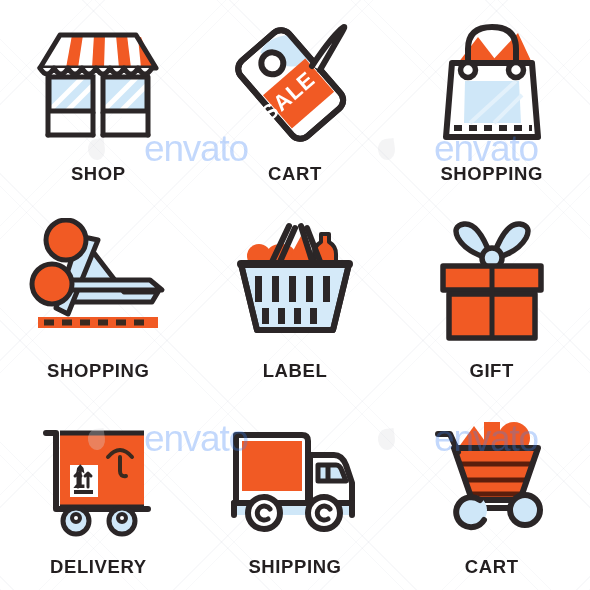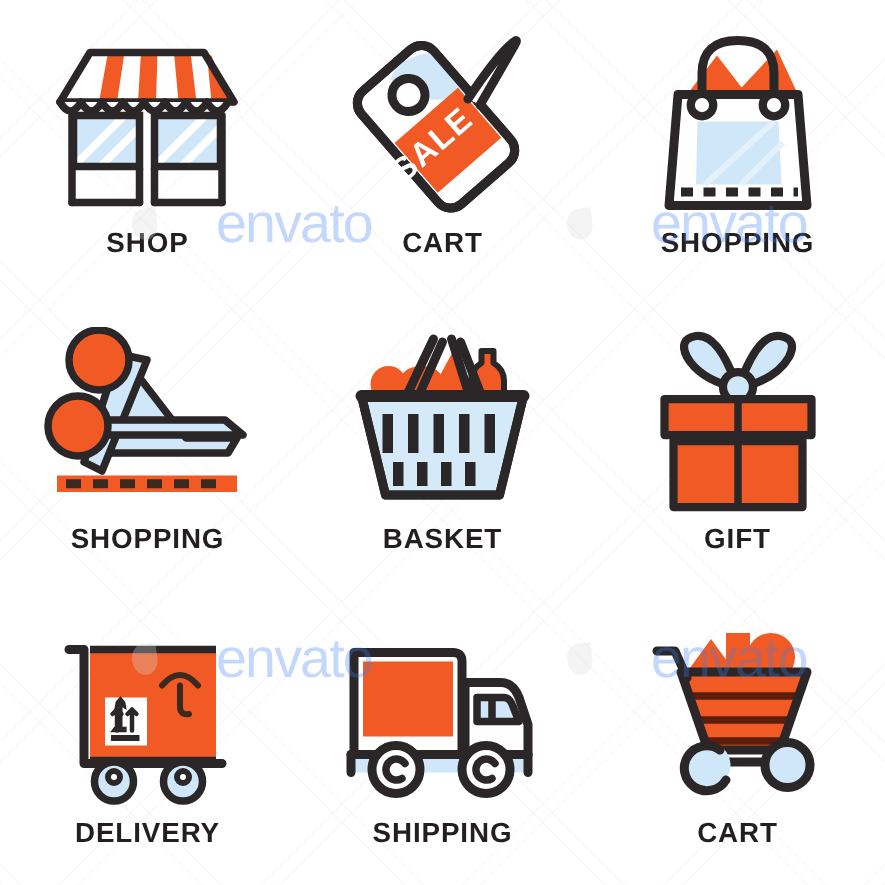--- a/index.html
+++ b/index.html
@@ -69,21 +69,21 @@
     justify-content: center;
     margin-top: 14px;
   }
   .icon-wrap svg { display: block; }
   .caption {
     font-family: "Liberation Sans", sans-serif;
     font-weight: bold;
     font-size: 18.5px;
     letter-spacing: 0.6px;
     color: #231f20;
-    margin-top: 4px;
+    margin-top: 16px;
     text-align: center;
     line-height: 1;
   }
   
   .wm {
     position: absolute;
     z-index: 3;
     pointer-events: none;
     display: flex;
     align-items: center;
@@ -268,21 +268,21 @@
 
           <g fill="#2b2627">
             <path d="M31 96 h7 v16 h-7 Z"></path>
             <path d="M47 96 h7 v16 h-7 Z"></path>
             <path d="M63 96 h7 v16 h-7 Z"></path>
             <path d="M79 96 h7 v16 h-7 Z"></path>
           </g>
           <path d="M10 52 H118 L102 118 H26 Z" fill="none" stroke="#2b2627" stroke-width="6" stroke-linejoin="round"></path>
         </svg>
       </div>
-      <div class="caption">BASKET</div>
+      <div class="caption">LABEL</div>
     </div>
 
     <div class="cell">
       <div class="icon-wrap">
         <svg width="118" height="128" viewBox="0 0 118 128">
 
           <path d="M55 44 q-22 -6 -30 -20 q-6 -12 6 -14 q14 -2 26 30 Z" fill="#CFE7F8" stroke="#2b2627" stroke-width="5.5" stroke-linejoin="round"></path>
           <path d="M63 44 q22 -6 30 -20 q6 -12 -6 -14 q-14 -2 -26 30 Z" fill="#CFE7F8" stroke="#2b2627" stroke-width="5.5" stroke-linejoin="round"></path>
 
           <circle cx="59" cy="44" r="10" fill="#CFE7F8" stroke="#2b2627" stroke-width="5.5"></circle>

